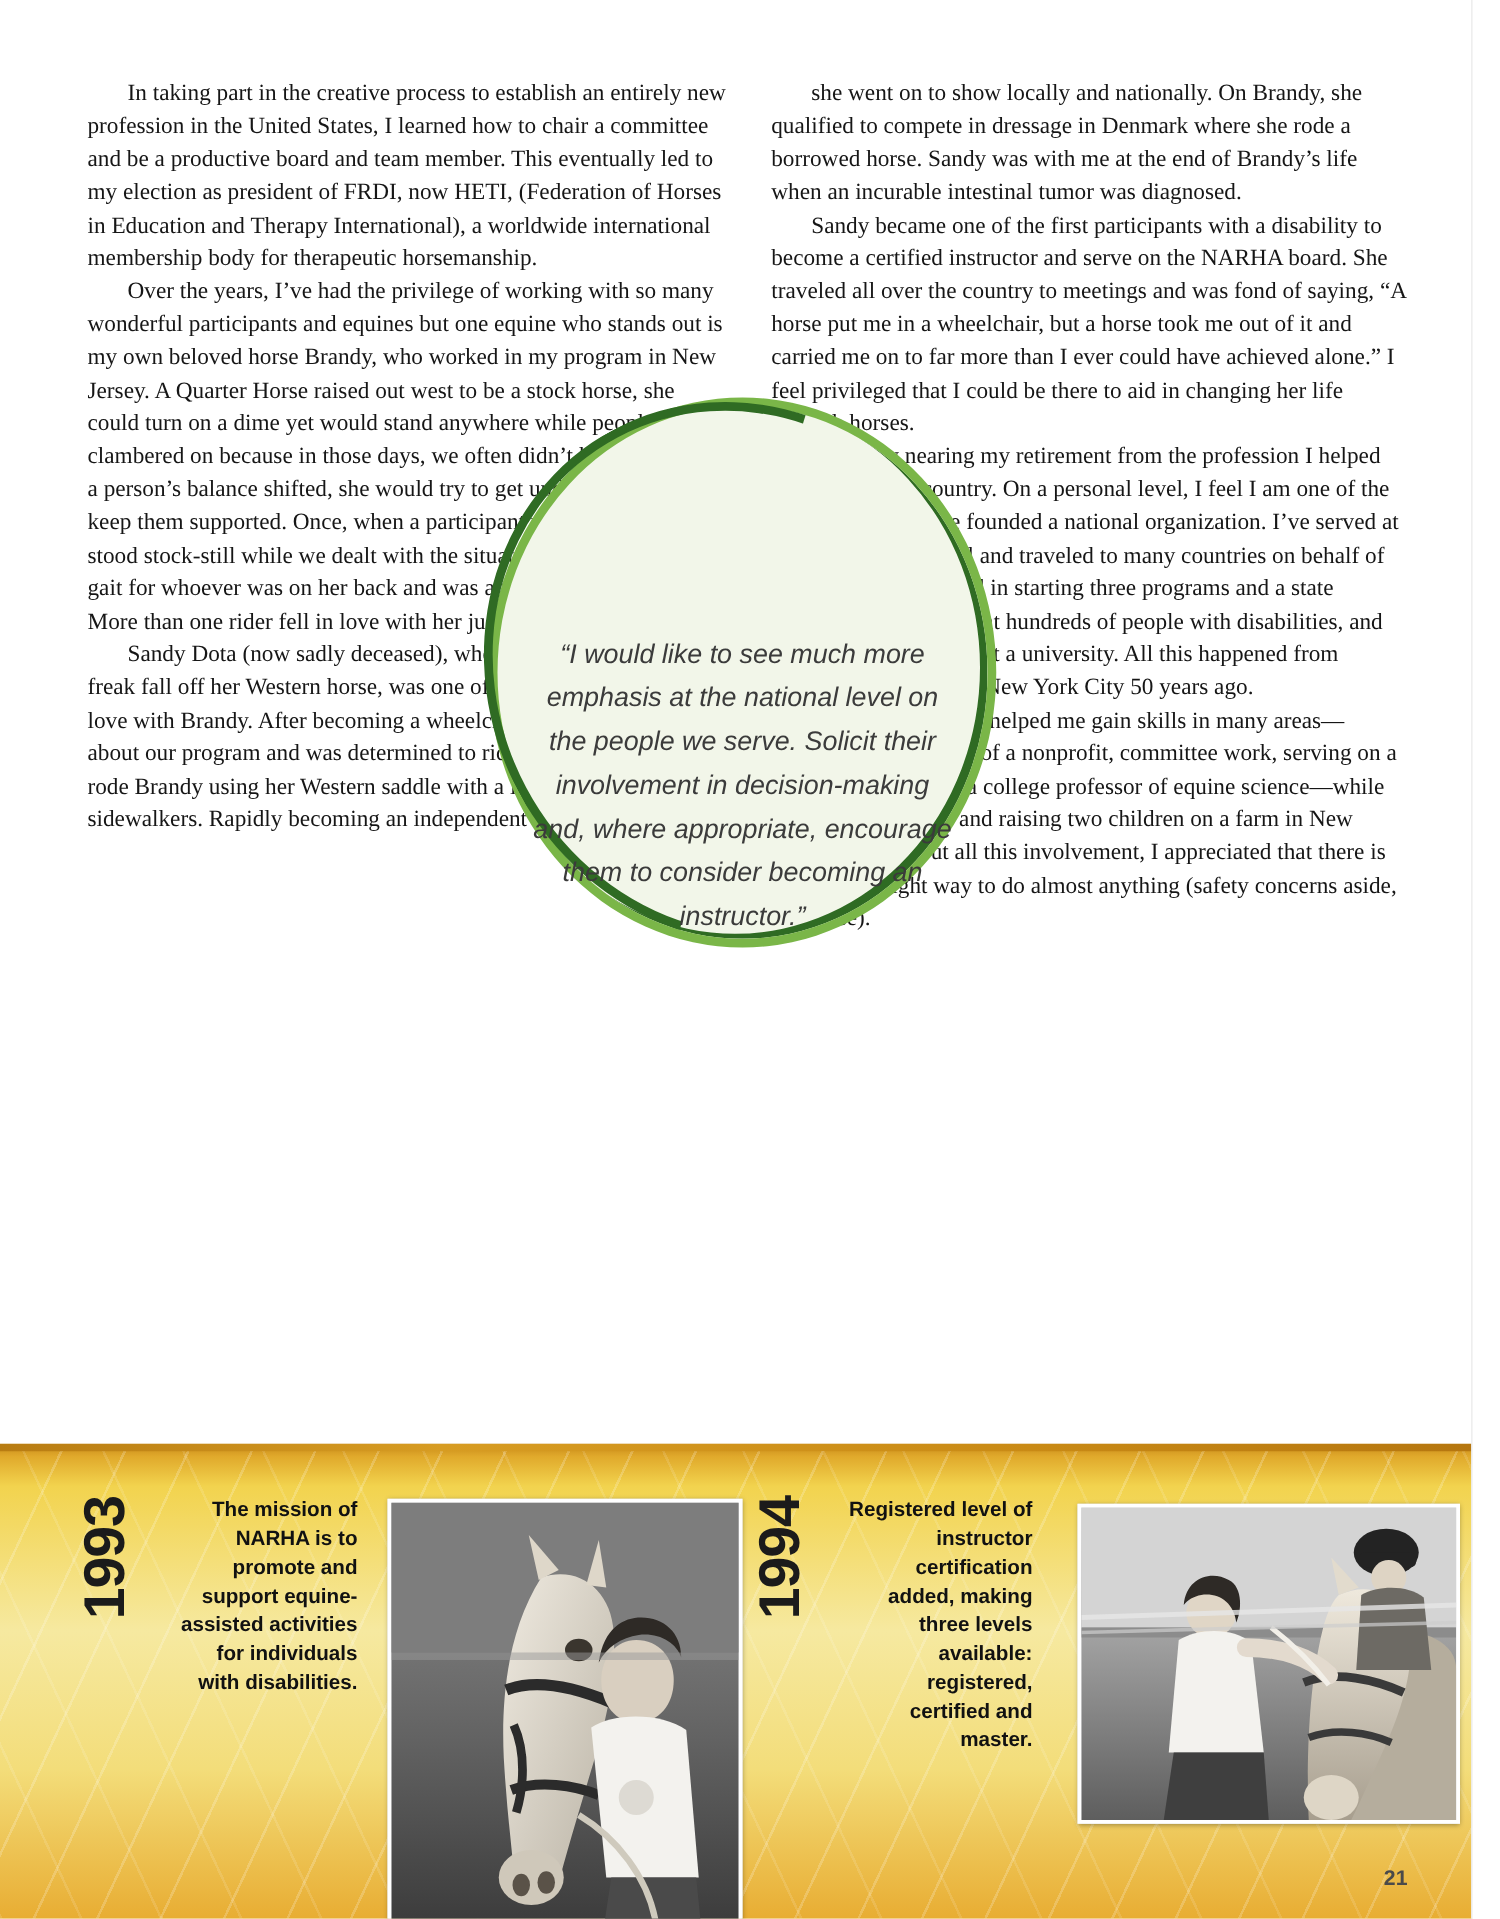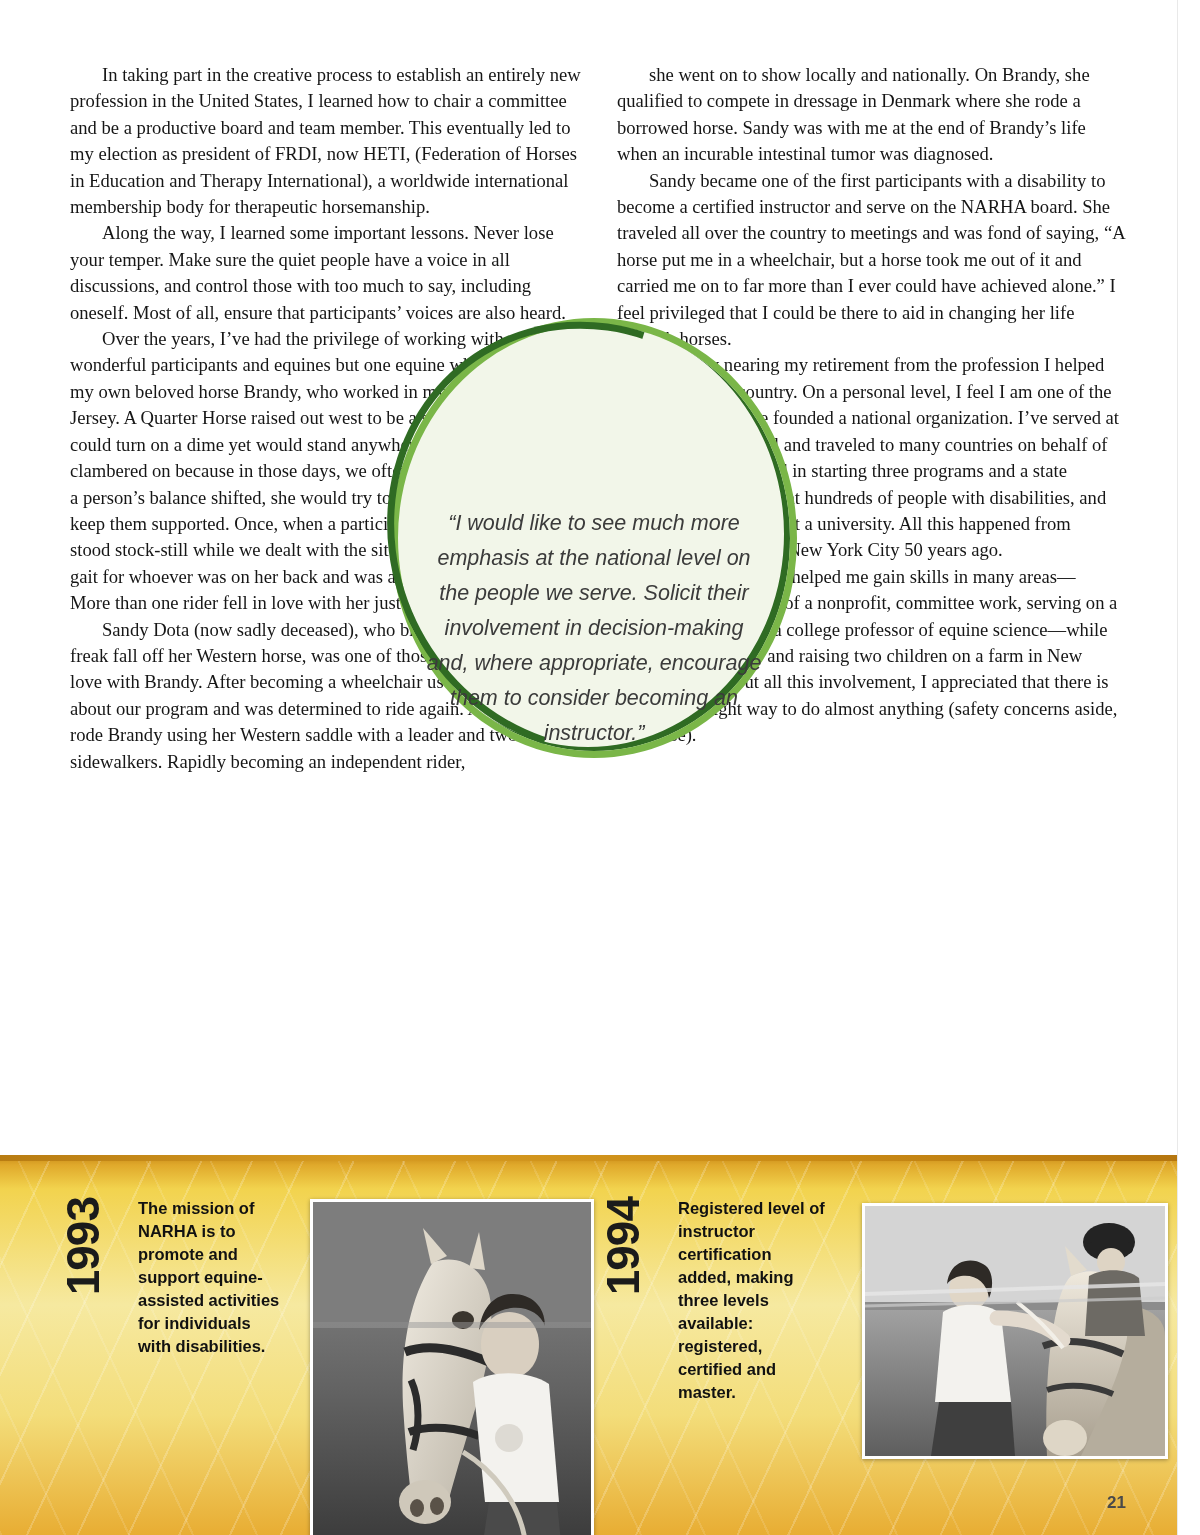--- a/index.html
+++ b/index.html
@@ -141,20 +141,21 @@
   .entry-text {
     position: absolute;
     top: 42px;
     left: 78px;
     width: 148px;
     font-family: "Liberation Sans", sans-serif;
     font-weight: bold;
     font-size: 16.5px;
     line-height: 23px;
     color: #111111;
+    text-align: right;
   }
 
   .photo {
     position: absolute;
     background: #d8d8d8;
     border: 3px solid #ffffff;
     box-shadow: 0 1px 4px rgba(0,0,0,0.35);
     overflow: hidden;
   }
   .photo-1 {
@@ -181,21 +182,20 @@
     color: #4a4a4a;
   }
 </style>
 </head>
 <body>
 
 <div class="article">
 
   <div class="col col-left">
     <p class="flow">In taking part in the creative process to establish an entirely new profession in the United States, I learned how to chair a committee and be a productive board and team member. This eventually led to my election as president of FRDI, now HETI, (Federation of Horses in Education and Therapy International), a worldwide international membership body for therapeutic horsemanship.</p>
-    <p class="flow">Along the way, I learned some important lessons. Never lose your temper. Make sure the quiet people have a voice in all discussions, and control those with too much to say, including oneself. Most of all, ensure that participants’ voices are also heard.</p>
     <p class="flow">Over the years, I’ve had the privilege of working with so many wonderful participants and equines but one equine who stands out is my own beloved horse Brandy, who worked in my program in New Jersey. A Quarter Horse raised out west to be a stock horse, she could turn on a dime yet would stand anywhere while people clambered on because in those days, we often didn’t have ramps. If a person’s balance shifted, she would try to get underneath them and keep them supported. Once, when a participant was dislodged, she stood stock-still while we dealt with the situation. She adjusted her gait for whoever was on her back and was a wonderful trail horse. More than one rider fell in love with her just as I had.</p>
     <p class="flow">Sandy Dota (now sadly deceased), who broke her back in a freak fall off her Western horse, was one of those riders who fell in love with Brandy. After becoming a wheelchair user, she heard about our program and was determined to ride again. At first, she rode Brandy using her Western saddle with a leader and two sidewalkers. Rapidly becoming an independent rider,</p>
   </div>
 
   <div class="col col-right">
     <p class="flow">she went on to show locally and nationally. On Brandy, she qualified to compete in dressage in Denmark where she rode a borrowed horse. Sandy was with me at the end of Brandy’s life when an incurable intestinal tumor was diagnosed.</p>
     <p class="flow">Sandy became one of the first participants with a disability to become a certified instructor and serve on the NARHA board. She traveled all over the country to meetings and was fond of saying, “A horse put me in a wheelchair, but a horse took me out of it and carried me on to far more than I ever could have achieved alone.” I feel privileged that I could be there to aid in changing her life through horses.</p>
     <p class="flow">I am now nearing my retirement from the profession I helped establish in this country. On a personal level, I feel I am one of the luckiest people. I’ve founded a national organization. I’ve served at the international level and traveled to many countries on behalf of EAAT. I’ve had a hand in starting three programs and a state organization. I’ve taught hundreds of people with disabilities, and now I train instructors at a university. All this happened from attending a meeting in New York City 50 years ago.</p>
     <p class="flow">Those experiences helped me gain skills in many areas—business management of a nonprofit, committee work, serving on a board and becoming a college professor of equine science—while juggling a marriage and raising two children on a farm in New Jersey. Throughout all this involvement, I appreciated that there is seldom one right way to do almost anything (safety concerns aside, of course).</p>
   </div>

